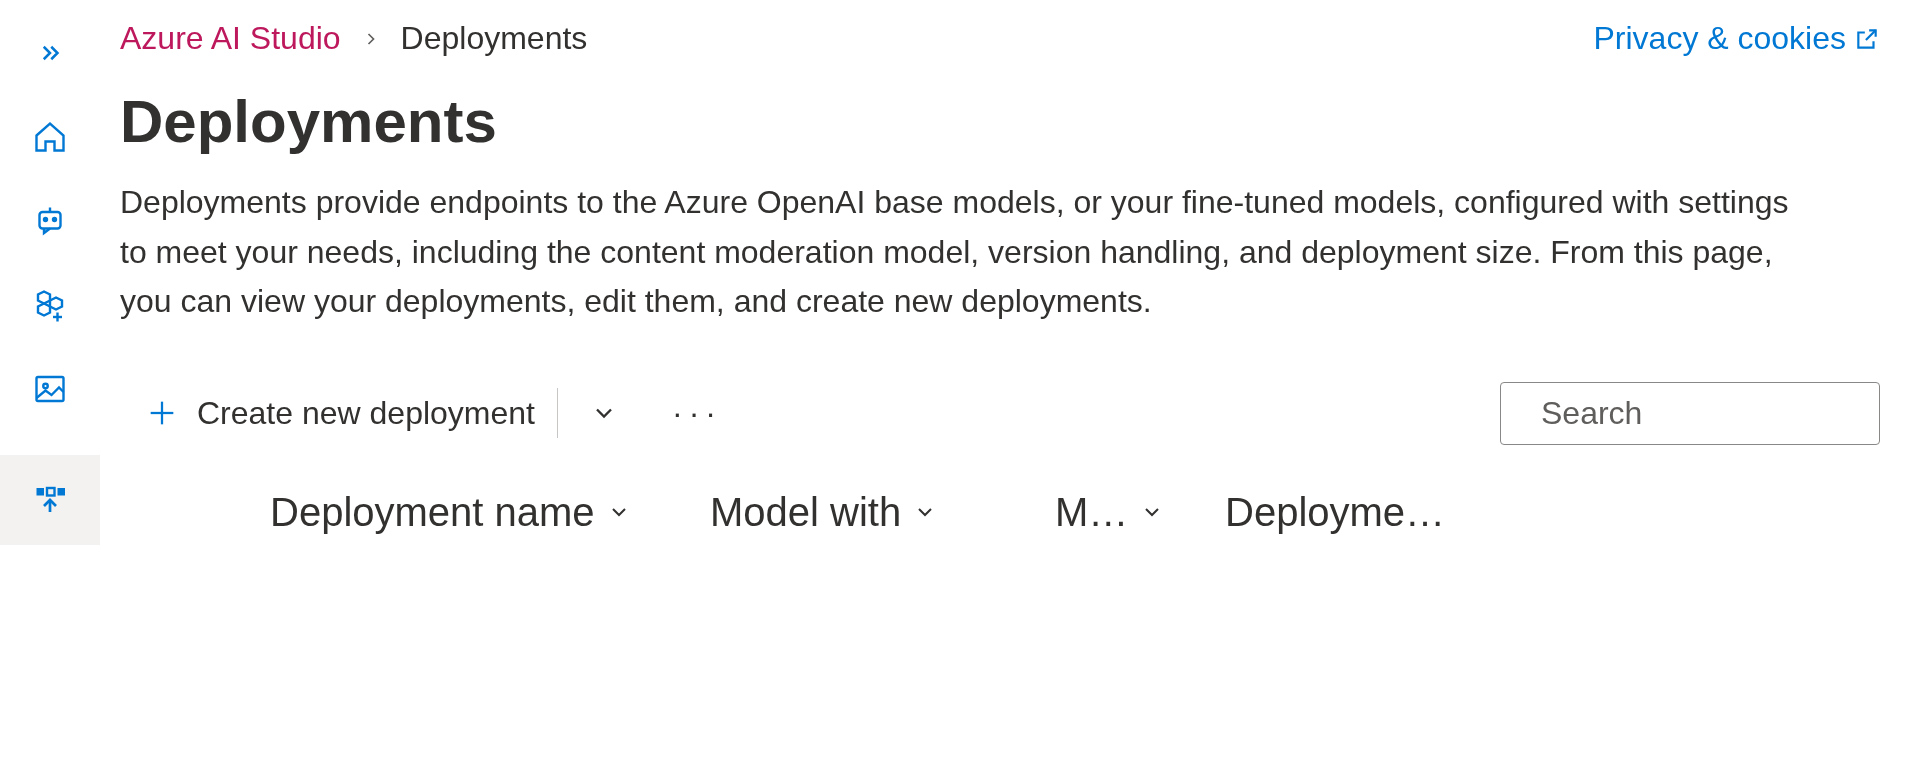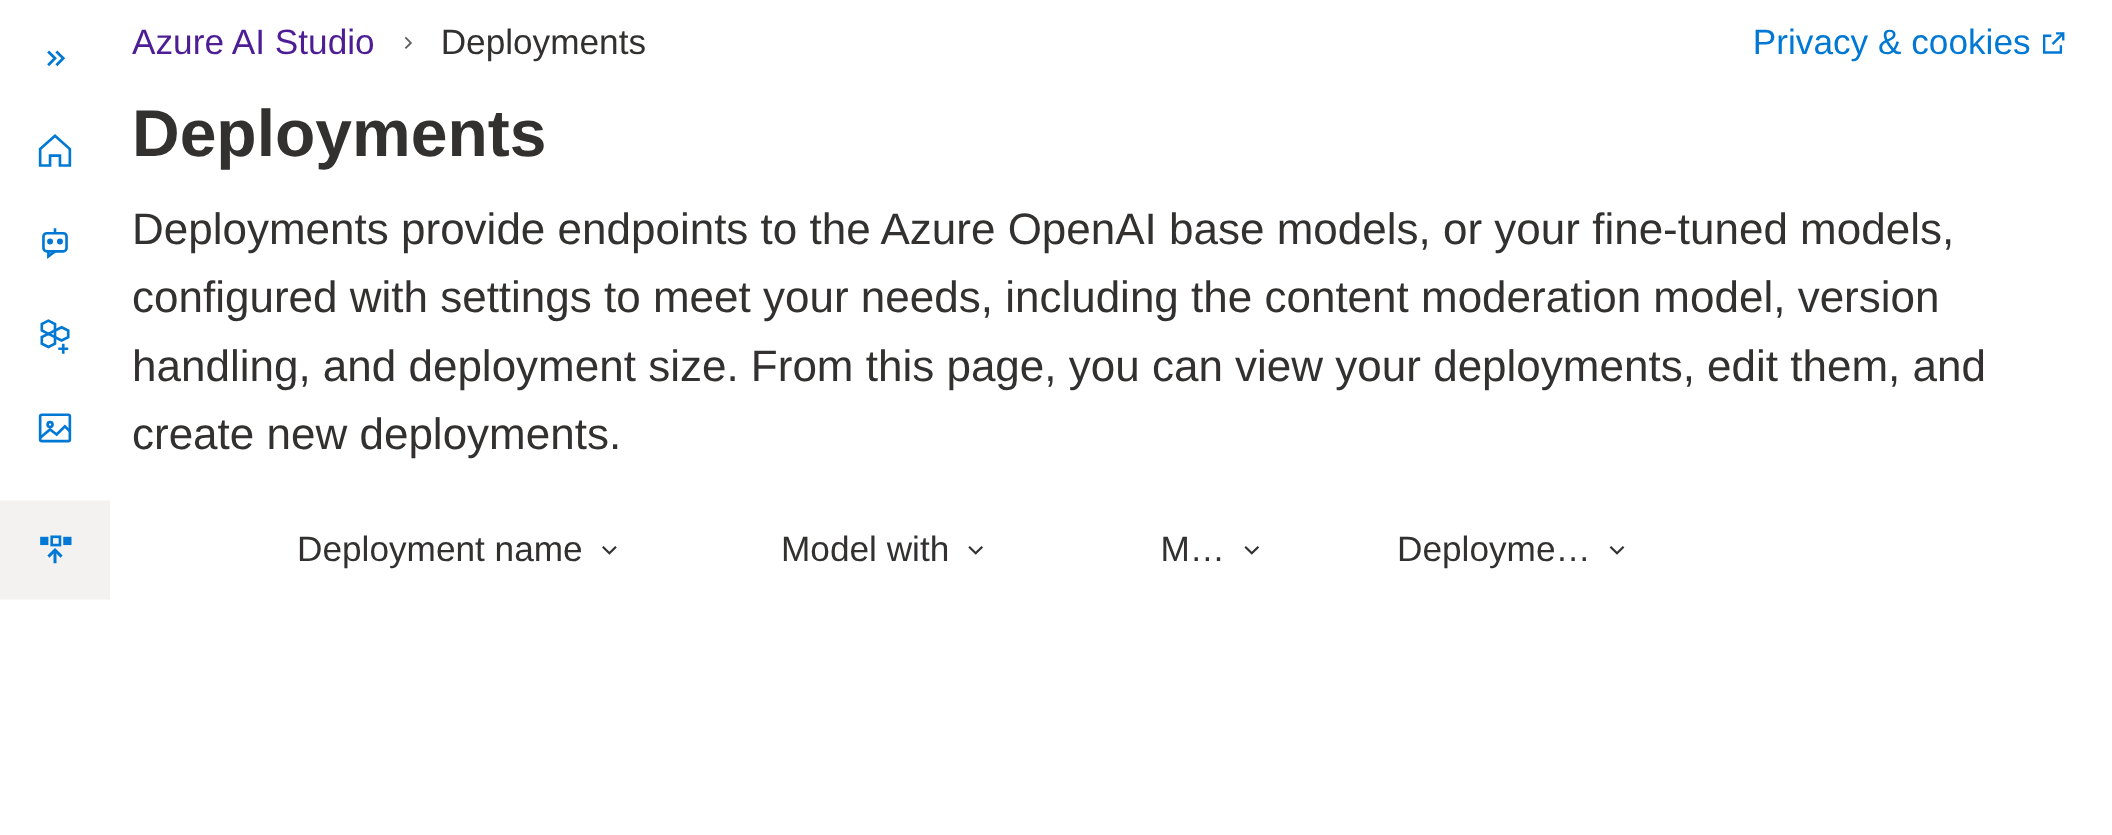--- a/index.html
+++ b/index.html
@@ -59,21 +59,21 @@
       align-items: center;
       margin-bottom: 30px;
     }
     .breadcrumb {
       display: flex;
       align-items: center;
       font-size: 32px;
       gap: 20px;
     }
     .breadcrumb-link {
-      color: #4c1d95;
+      color: #be185d;
       cursor: pointer;
     }
     .breadcrumb-chevron {
       color: #605e5c;
     }
     .breadcrumb-current {
       color: #323130;
     }
     .privacy-link {
       color: #0078d4;
@@ -87,21 +87,21 @@
       width: 26px;
       height: 26px;
     }
     .page-title {
       font-size: 60px;
       font-weight: 600;
       color: #323130;
       margin-bottom: 22px;
     }
     .page-description {
-      font-size: 40px;
+      font-size: 32px;
       line-height: 1.55;
       color: #323130;
       margin-bottom: 55px;
       max-width: 1700px;
     }
     .toolbar {
       display: flex;
       justify-content: space-between;
       align-items: center;
       margin-bottom: 45px;
@@ -171,39 +171,39 @@
       color: #605e5c;
       flex: 1;
       background: transparent;
     }
     .search-input::placeholder {
       color: #605e5c;
     }
     .table-header {
       display: flex;
       padding-left: 150px;
-      font-size: 32px;
+      font-size: 40px;
       gap: 0;
       align-items: center;
     }
     .col-header {
       display: flex;
       align-items: center;
       gap: 12px;
       cursor: pointer;
       color: #323130;
     }
     .col-header svg {
       width: 24px;
       height: 24px;
     }
     .col1 { width: 440px; }
     .col2 { width: 345px; }
     .col3 { width: 170px; }
-    .col4 { width: 230px; margin-left: 45px; }
+    .col4 { width: 230px; }
   </style>
 </head>
 <body>
 
 <div class="sidebar">
   <div class="sidebar-icon expand">
     <svg viewBox="0 0 24 24" fill="none" stroke="currentColor" stroke-width="2">
       <polyline points="7 7 12 12 7 17"></polyline>
       <polyline points="13 7 18 12 13 17"></polyline>
     </svg>
@@ -266,20 +266,45 @@
         <path d="M14 4 L20 4 L20 10"></path>
         <line x1="20" y1="4" x2="11" y2="13"></line>
         <path d="M18 14 V20 H4 V6 H10"></path>
       </svg>
     </a>
   </div>
 
   <h1 class="page-title">Deployments</h1>
   <p class="page-description">Deployments provide endpoints to the Azure OpenAI base models, or your fine-tuned models, configured with settings to meet your needs, including the content moderation model, version handling, and deployment size. From this page, you can view your deployments, edit them, and create new deployments.</p>
 
+  <div class="toolbar">
+    <div class="toolbar-left">
+      <div class="create-btn">
+        <svg viewBox="0 0 24 24" fill="none" stroke="currentColor" stroke-width="1.6">
+          <line x1="12" y1="4" x2="12" y2="20"></line>
+          <line x1="4" y1="12" x2="20" y2="12"></line>
+        </svg>
+        <span>Create new deployment</span>
+      </div>
+      <div class="divider"></div>
+      <div class="chevron-btn">
+        <svg viewBox="0 0 24 24" fill="none" stroke="currentColor" stroke-width="2">
+          <polyline points="6 9 12 15 18 9"></polyline>
+        </svg>
+      </div>
+      <div class="more-btn">···</div>
+    </div>
+    <div class="search-box">
+      <svg viewBox="0 0 24 24" fill="none" stroke="currentColor" stroke-width="2">
+        <circle cx="11" cy="11" r="7"></circle>
+        <line x1="16" y1="16" x2="21" y2="21"></line>
+      </svg>
+      <input class="search-input" type="text" placeholder="Search" style="">
+    </div>
+  </div>
 
   <div class="table-header">
     <div class="col-header col1">
       <span>Deployment name</span>
       <svg viewBox="0 0 24 24" fill="none" stroke="currentColor" stroke-width="2">
           <polyline points="6 9 12 15 18 9"></polyline>
         </svg>
     </div>
     <div class="col-header col2">
       <span>Model with</span>

